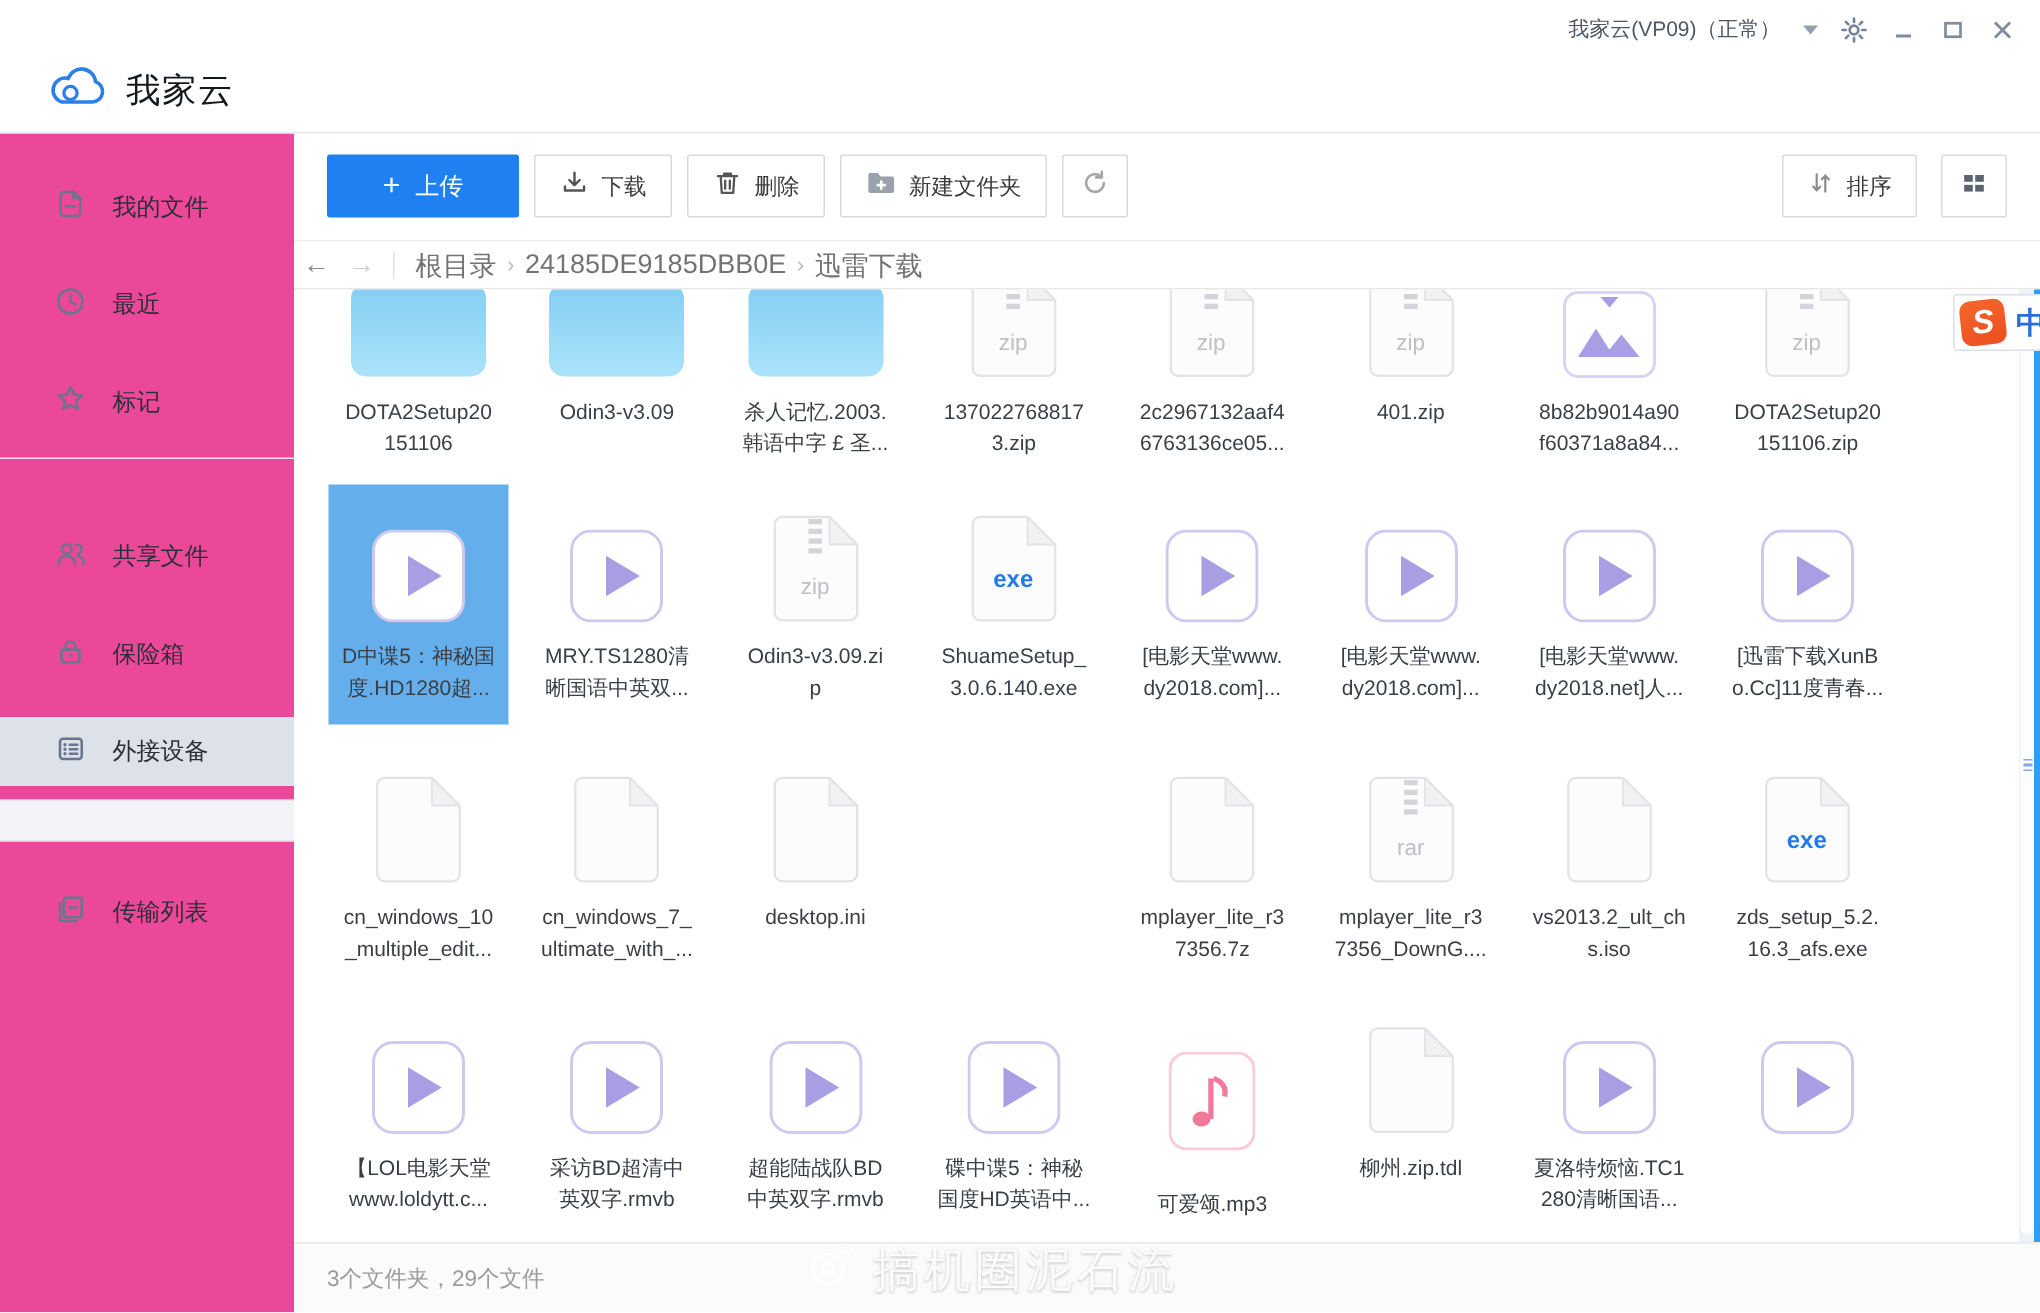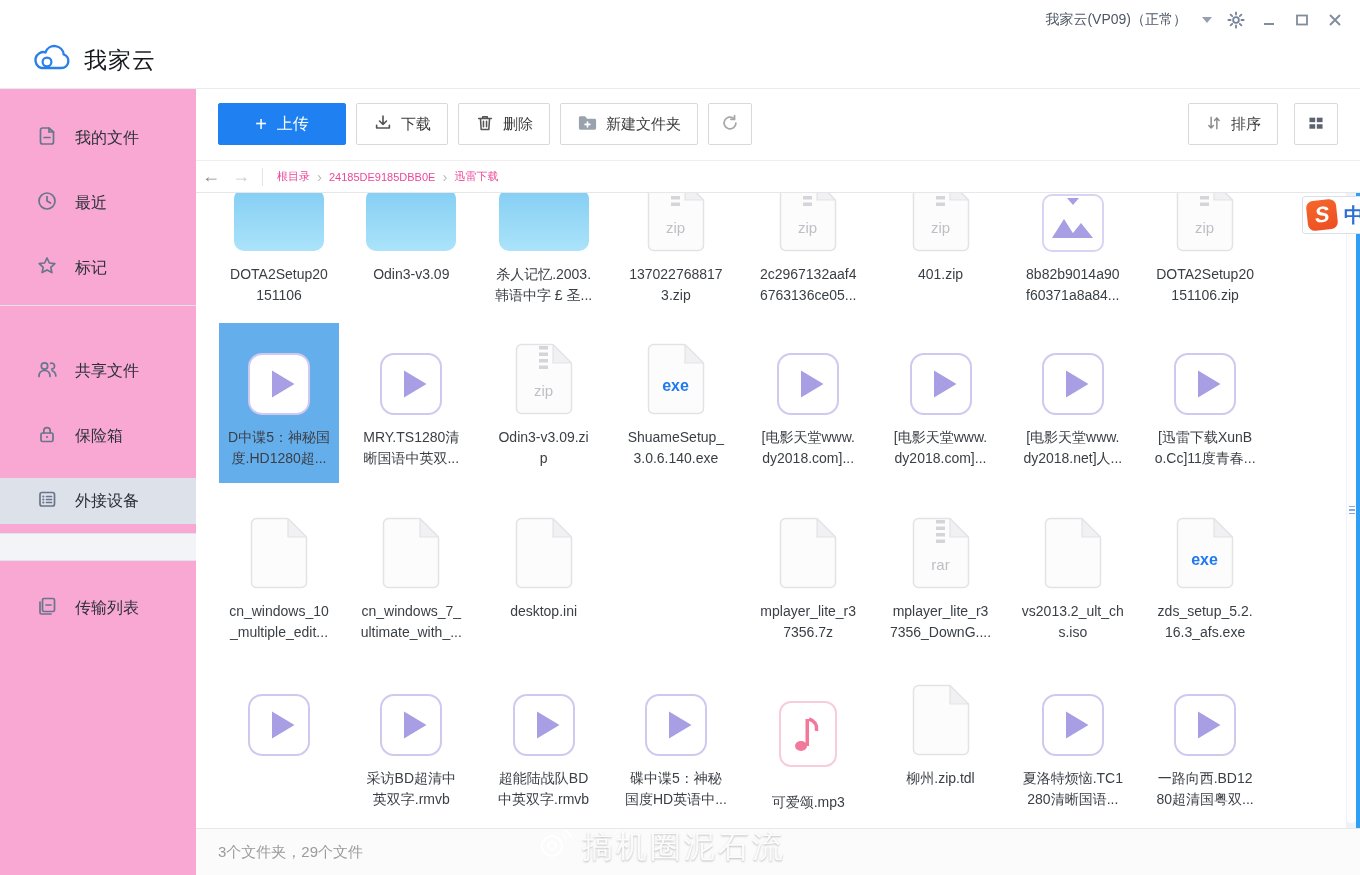--- a/index.html
+++ b/index.html
@@ -9,41 +9,41 @@
   
   .header{position:absolute;left:0;top:0;width:1360px;height:88px;background:#fff;border-bottom:1px solid #e8eaee;z-index:5;}
   .brand{position:absolute;left:30px;top:42px;display:flex;align-items:center;gap:12px;}
   .brand-name{font-size:23px;color:#15181d;letter-spacing:1px;}
   .titlebar-cluster{position:absolute;top:11px;right:16px;display:flex;align-items:center;gap:15px;}
   .win-title{font-size:14px;color:#4e5766;}
   .caret-down{width:0;height:0;border-left:5px solid transparent;border-right:5px solid transparent;border-top:6px solid #97a0af;}
   .win-btn{display:flex;align-items:center;justify-content:center;width:18px;height:18px;cursor:default;}
 
   
-  .sidebar{position:absolute;left:0;top:88px;width:196px;height:787px;background:#f9a8d4;border-right:1px solid #e0e3ea;}
+  .sidebar{position:absolute;left:0;top:88px;width:196px;height:787px;background:#ec4899;border-right:1px solid #e0e3ea;}
   .side-item{position:absolute;left:0;width:196px;height:46px;display:flex;align-items:center;gap:17px;padding-left:36px;box-sizing:border-box;font-size:16px;color:#2b3038;}
   .side-item.selected{background:#dde1ea;}
   .side-sep{position:absolute;left:0;width:196px;height:0;border-top:1px solid #e0e3ea;}
   .side-band{position:absolute;left:0;width:196px;height:26px;background:#f3f4f8;border-top:1px solid #e2e4eb;border-bottom:1px solid #e2e4eb;}
 
   
   .toolbar{position:absolute;left:196px;top:88px;width:1164px;height:72px;background:#fff;display:flex;align-items:center;gap:10px;padding-left:22px;box-sizing:border-box;}
   .btn{display:flex;align-items:center;justify-content:center;gap:8px;height:42px;border:1px solid #d9d9d9;border-radius:2px;background:#fff;font-size:15px;color:#3c3c3c;padding:0 16px;box-sizing:border-box;}
   .btn-primary{width:128px;background:#1f80f2;border-color:#1f80f2;color:#fff;font-size:16px;}
   .btn-plus{font-size:20px;line-height:1;margin-right:2px;}
   .btn-square{width:44px;padding:0;}
   .toolbar-right{margin-left:auto;display:flex;align-items:center;gap:16px;margin-right:22px;}
 
   
   .breadcrumb{position:absolute;left:196px;top:160px;width:1164px;height:33px;border-top:1px solid #efefef;border-bottom:1px solid #e7e7e7;display:flex;align-items:center;box-sizing:border-box;background:#fff;}
   .nav-arrow{font-size:18px;width:30px;text-align:center;}
   .nav-back{color:#8a8a8a;}
   .nav-fwd{color:#c9ccd2;}
   .crumb-div{width:1px;height:18px;background:#e3e3e3;margin:0 10px 0 6px;}
-  .crumb{font-size:11px;color:#ec4899;margin:0 4px;}
+  .crumb{font-size:18px;color:#737373;margin:0 4px;}
   .crumb-sep{color:#bcbcbc;font-size:15px;margin:0 3px;}
 
   
   .grid{position:absolute;left:196px;top:193px;width:1164px;height:635px;background:#fff;overflow:hidden;}
   .tile{position:absolute;width:120px;height:160px;display:flex;flex-direction:column;align-items:center;padding-top:8px;box-sizing:border-box;}
   .tile.selected{background:#64aeec;}
   .tile-icon{height:84px;display:flex;align-items:flex-end;justify-content:center;padding-bottom:2px;}
   .tile-label{margin-top:10px;font-size:14px;line-height:21px;color:#3a3f45;text-align:center;width:120px;}
 
   
@@ -593,20 +593,24 @@
           <div>16.3_afs.exe</div>
         </div>
       </div>
       <div class="tile" style="left: 23px; top: 471px;">
         <div class="tile-icon">
           <svg width="62" height="62" viewBox="0 0 62 62">
             <rect x="1" y="1" width="60" height="60" rx="13" fill="#ffffff" stroke="#cfc9ef" stroke-width="2"></rect>
             <polygon points="24,17.5 24,44.5 46.5,31" fill="#a79ee3"></polygon>
           </svg>
         </div>
+        <div class="tile-label">
+          <div>【LOL电影天堂</div>
+          <div>www.loldytt.c...</div>
+        </div>
       </div>
       <div class="tile" style="left: 155.3px; top: 471px;">
         <div class="tile-icon">
           <svg width="62" height="62" viewBox="0 0 62 62">
             <rect x="1" y="1" width="60" height="60" rx="13" fill="#ffffff" stroke="#cfc9ef" stroke-width="2"></rect>
             <polygon points="24,17.5 24,44.5 46.5,31" fill="#a79ee3"></polygon>
           </svg>
         </div>
         <div class="tile-label">
           <div>采访BD超清中</div>
@@ -675,24 +679,20 @@
           <div>夏洛特烦恼.TC1</div>
           <div>280清晰国语...</div>
         </div>
       </div>
       <div class="tile" style="left: 949.1px; top: 471px;">
         <div class="tile-icon">
           <svg width="62" height="62" viewBox="0 0 62 62">
             <rect x="1" y="1" width="60" height="60" rx="13" fill="#ffffff" stroke="#cfc9ef" stroke-width="2"></rect>
             <polygon points="24,17.5 24,44.5 46.5,31" fill="#a79ee3"></polygon>
           </svg>
-        </div>
-        <div class="tile-label">
-          <div>一路向西.BD12</div>
-          <div>80超清国粤双...</div>
         </div>
       </div>
     </div>
 
   <div class="statusbar">
     <span class="status-text">3个文件夹，29个文件</span>
   </div>
 
   <div class="watermark">
     <span>

